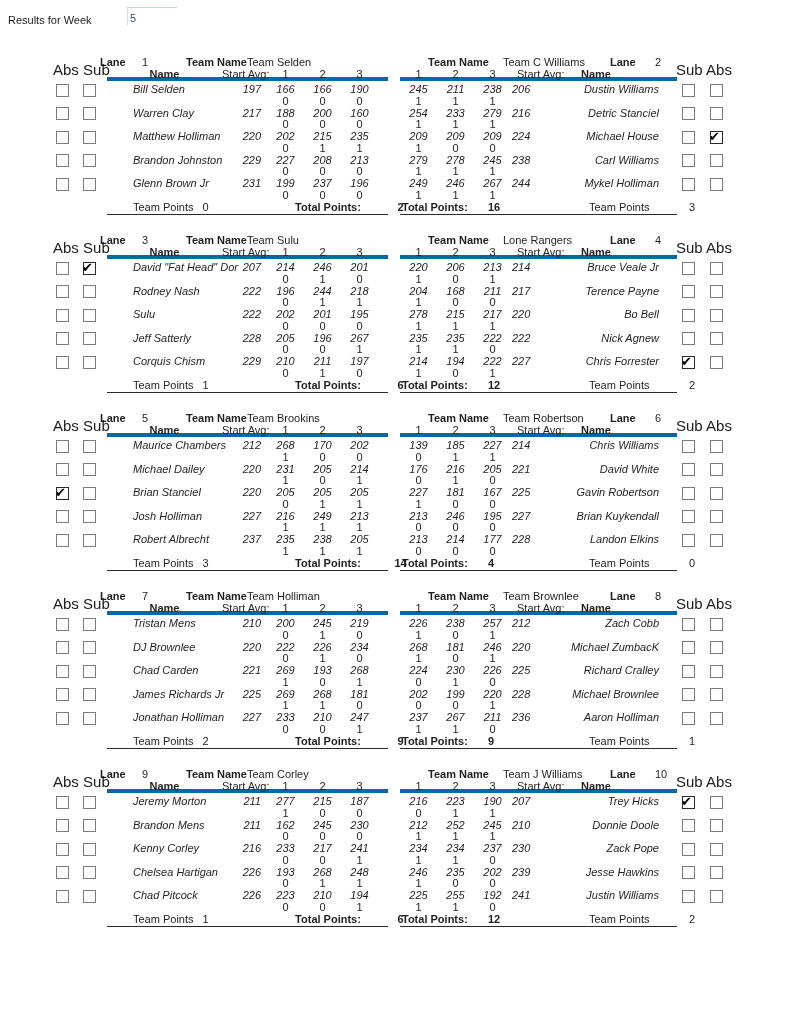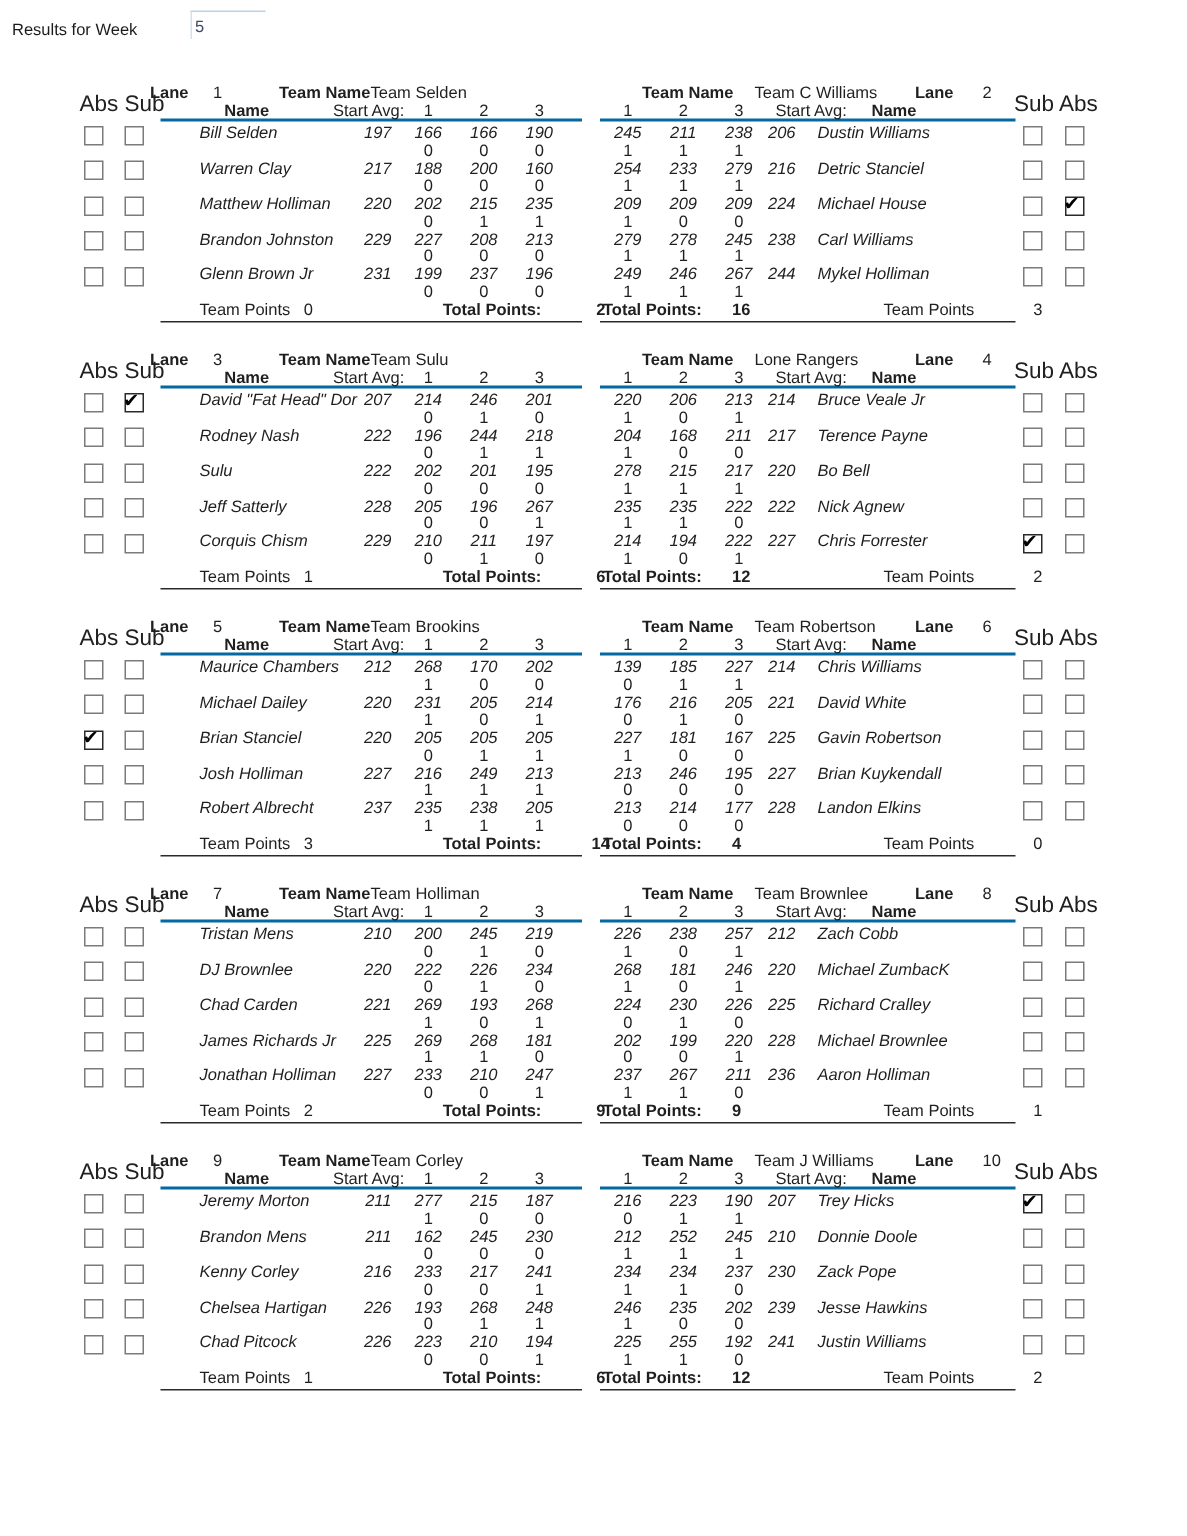--- a/index.html
+++ b/index.html
@@ -67,34 +67,34 @@
   .tbl-right .h.tn-l   { left:28px; }
   .tbl-right .h.tn-v   { left:103px; }
   .tbl-right .h.lane-l { left:210px; }
   .tbl-right .h.lane-n { left:255px; }
 
   .row { display:grid; align-items:end; }
   .tbl-left  .row { grid-template-columns:115px 45px 37px 37px 37px; }
   .tbl-right .row { grid-template-columns:37px 37px 37px 34px 132px; }
   .c { white-space:nowrap; overflow:visible; }
 
-  .hdr2 { height:13px; border-bottom:2px solid #0369a1; padding-bottom:0; }
+  .hdr2 { height:13px; border-bottom:4px solid #0369a1; padding-bottom:0; }
   .tbl-left  .hdr2 .nm-h { text-align:center; }
   .tbl-left  .hdr2 .sa-h { text-align:right; padding-right:6px; }
   .tbl-right .hdr2 .sa-h { text-align:left; padding-left:6px; }
   .tbl-right .hdr2 .nm-h { text-align:center; padding-right:30px; }
 
   .players { margin-top:2px; }
   .prow { height:23.5px; }
   .l1 { height:12px; line-height:12px;font-style:italic; }
   .l2 { height:11.5px; line-height:11px; }
   .tbl-left  .nm { padding-left:26px; }
   .tbl-left  .av { text-align:right; padding-right:6px; }
   .tbl-right .av { text-align:left; padding-left:1px; }
-  .tbl-right .nm { text-align:left; padding-right:18px; }
+  .tbl-right .nm { text-align:right; padding-right:18px; }
 
   .ftr { height:14px; border-bottom:1px solid #2a2a2a; display:grid; align-items:end; padding-bottom:1px;gap:12px; }
   .ftr-left  { grid-template-columns:115px 45px 74px 47px; }
   .ftr-right { grid-template-columns:74px 37px 34px 132px; }
   .ftr .tp-cell-l { display:flex; padding-left:26px; }
   .ftr .tp-cell-l .tpv { margin-left:9px; }
   .ftr-right .tl { padding-left:2px; }
   .ftr-right .tv { padding-left:2px; }
   .ftr .tp-cell-r { display:flex; padding-left:8px; }
   .ftr .tp-cell-r .tpv { margin-left:auto; margin-right:18px; }

